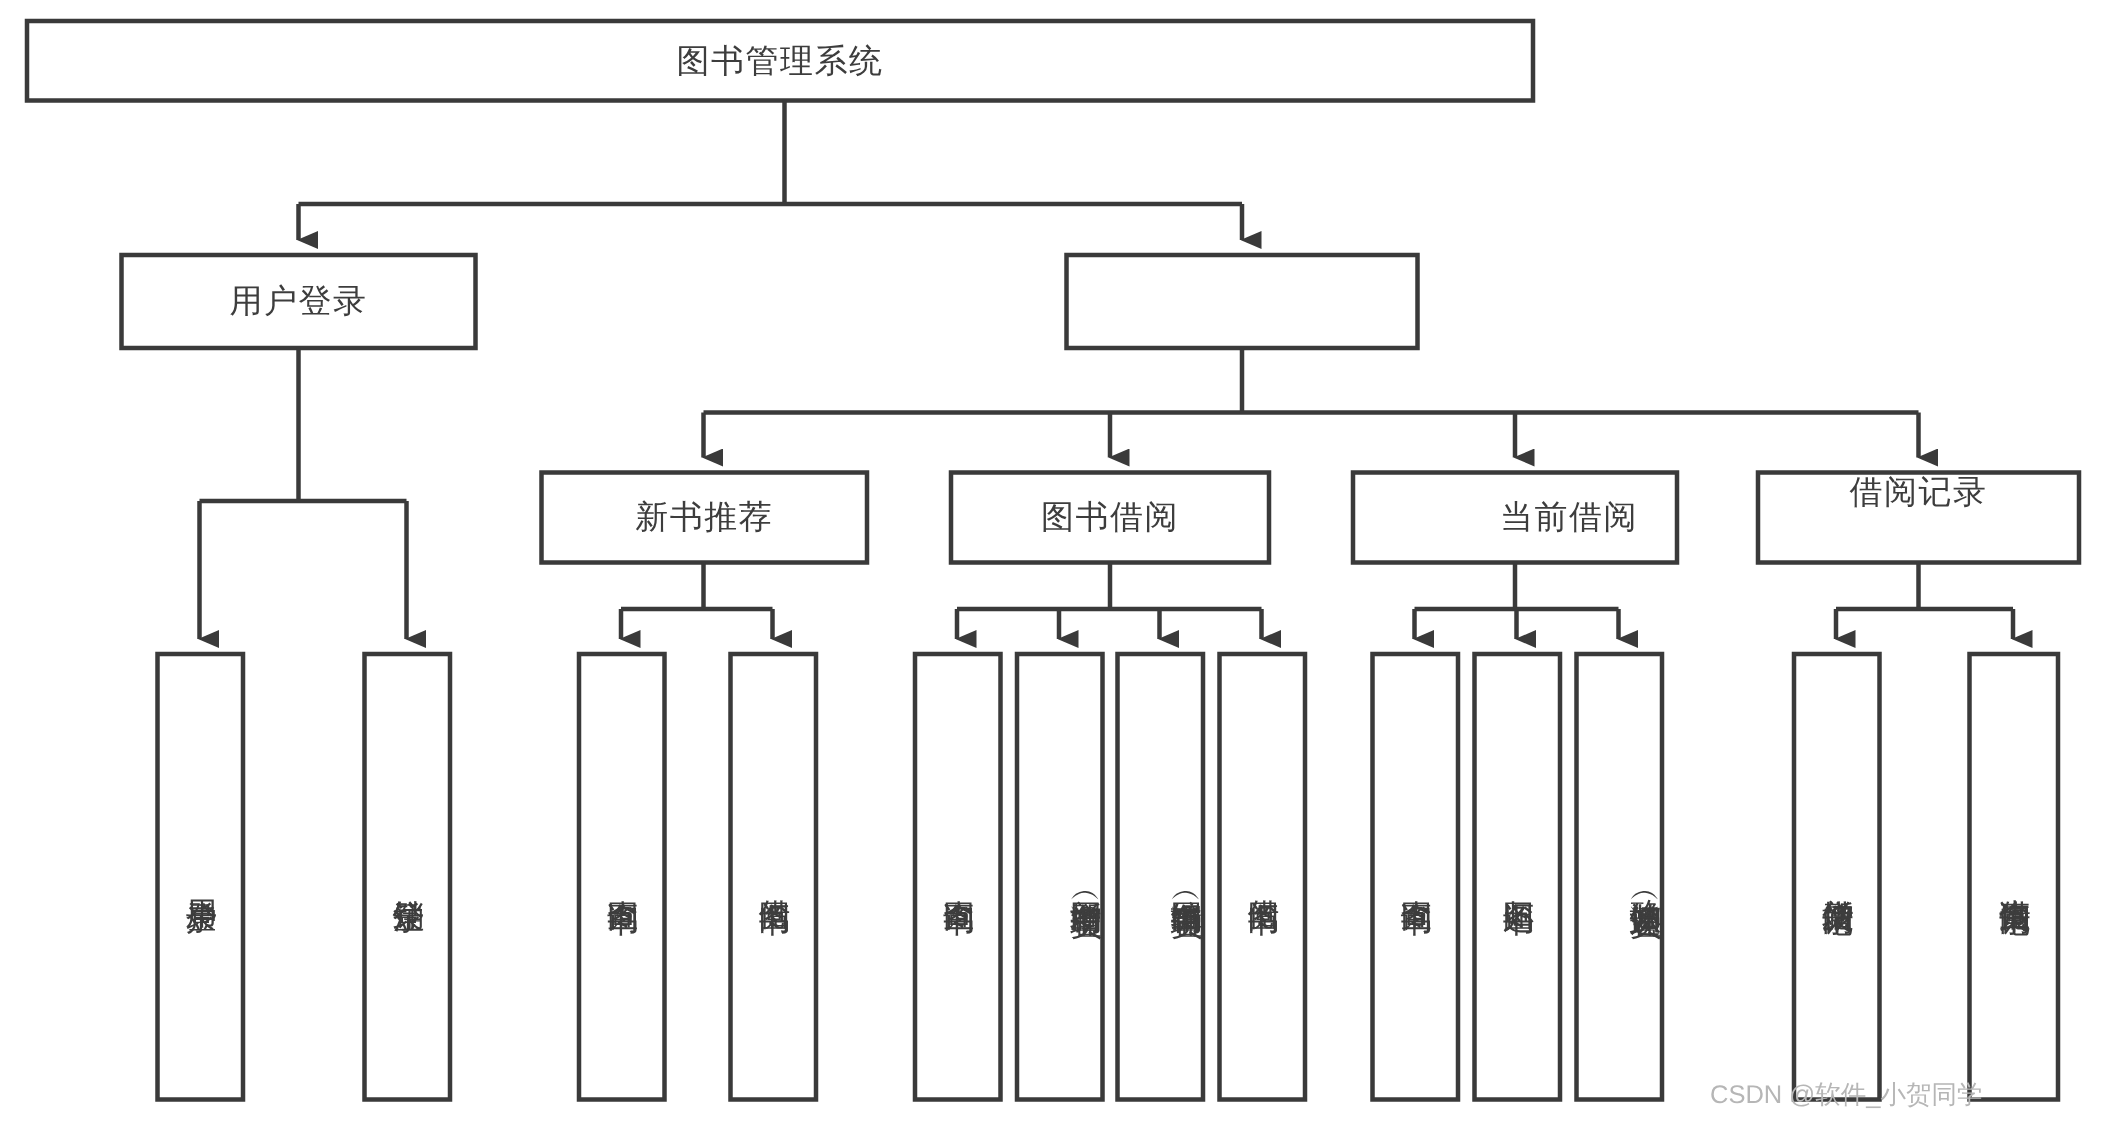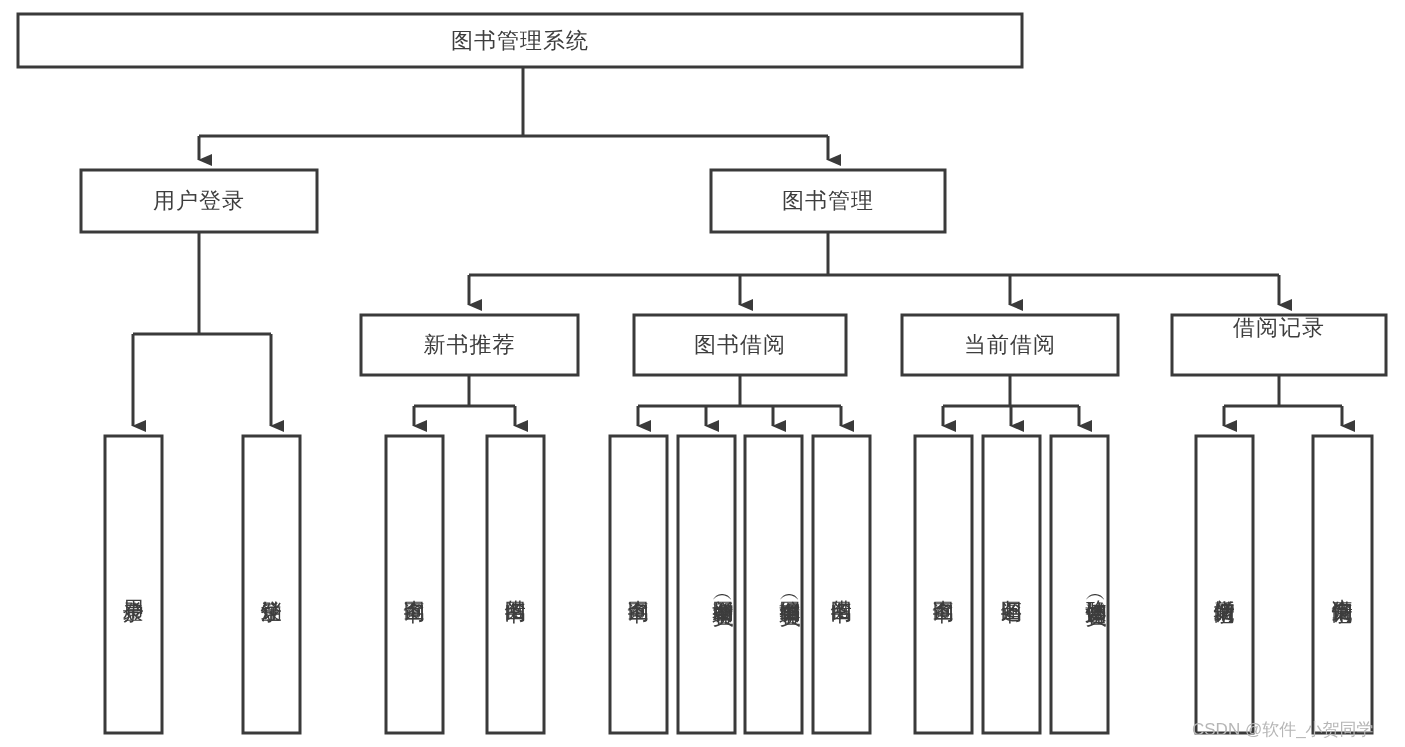--- a/index.html
+++ b/index.html
@@ -147,36 +147,35 @@
 
     <path class="connector" d="M 1279 375 L 1279 406"></path>
     <path class="connector" d="M 1224 406 L 1342 406"></path>
     <path class="connector" d="M 1224 406 L 1224 426" marker-end="url(#arrow)"></path>
     <path class="connector" d="M 1342 406 L 1342 426" marker-end="url(#arrow)"></path>
   </svg>
 
   <div class="hbox-label" style="left:18px; top:14px; width:1004px; height:53px;">图书管理系统</div>
 
   <div class="hbox-label" style="left:81px; top:170px; width:236px; height:62px;">用户登录</div>
-  <div class="hbox-label" style="left:711px; top:170px; width:234px; height:62px;">图书管理</div>
 
   <div class="hbox-label" style="left:634px; top:315px; width:212px; height:60px;">图书借阅</div>
   <div class="hbox-label" style="left:361px; top:315px; width:217px; height:60px;">新书推荐</div>
-  <div class="hbox-label" style="left:902px; top:315px; width:216px; height:60px;">当前借阅</div>
+  <div class="hbox-label" style="left:902px; top:315px; width:216px; height:60px;padding-left:36px;">当前借阅</div>
   <div class="hbox-label" style="left:1172px; top:298px; width:214px; height:60px;">借阅记录</div>
 
   <div class="node-label-v" style="left:105px; top:436px; width:57px; height:297px; display:flex; align-items:center; justify-content:center;">用户登录</div>
   <div class="node-label-v" style="left:243px; top:436px; width:57px; height:297px; display:flex; align-items:center; justify-content:center;">注销登录</div>
   <div class="node-label-v" style="left:386px; top:436px; width:57px; height:297px; display:flex; align-items:center; justify-content:center;">查询图书</div>
   <div class="node-label-v" style="left:487px; top:436px; width:57px; height:297px; display:flex; align-items:center; justify-content:center;">借阅图书</div>
   <div class="node-label-v" style="left:610px; top:436px; width:57px; height:297px; display:flex; align-items:center; justify-content:center;">查询图书</div>
   <div class="node-label-v" style="left:678px; top:436px; width:57px; height:297px; display:flex; align-items:flex-start; justify-content:center; padding-top:6px; box-sizing:border-box;">新增图书（管理员）</div>
   <div class="node-label-v" style="left:745px; top:436px; width:57px; height:297px; display:flex; align-items:flex-start; justify-content:center; padding-top:6px; box-sizing:border-box;">编辑图书（管理员）</div>
   <div class="node-label-v" style="left:813px; top:436px; width:57px; height:297px; display:flex; align-items:center; justify-content:center;">借阅图书</div>
   <div class="node-label-v" style="left:915px; top:436px; width:57px; height:297px; display:flex; align-items:center; justify-content:center;">查询图书</div>
   <div class="node-label-v" style="left:983px; top:436px; width:57px; height:297px; display:flex; align-items:center; justify-content:center;">归还图书</div>
   <div class="node-label-v" style="left:1051px; top:436px; width:57px; height:297px; display:flex; align-items:flex-start; justify-content:center; padding-top:6px; box-sizing:border-box;">确认归还（管理员）</div>
   <div class="node-label-v" style="left:1196px; top:436px; width:57px; height:297px; display:flex; align-items:center; justify-content:center;">新增借阅记录</div>
   <div class="node-label-v" style="left:1313px; top:436px; width:59px; height:297px; display:flex; align-items:center; justify-content:center;">查询借阅记录</div>
 
-  <div class="watermark" style="left:1192px; top:718px;">CSDN @软件_小贺同学</div>
+  <div class="watermark" style="left:1140px; top:718px;">CSDN @软件_小贺同学</div>
 
 </div>
 
 </body></html>

